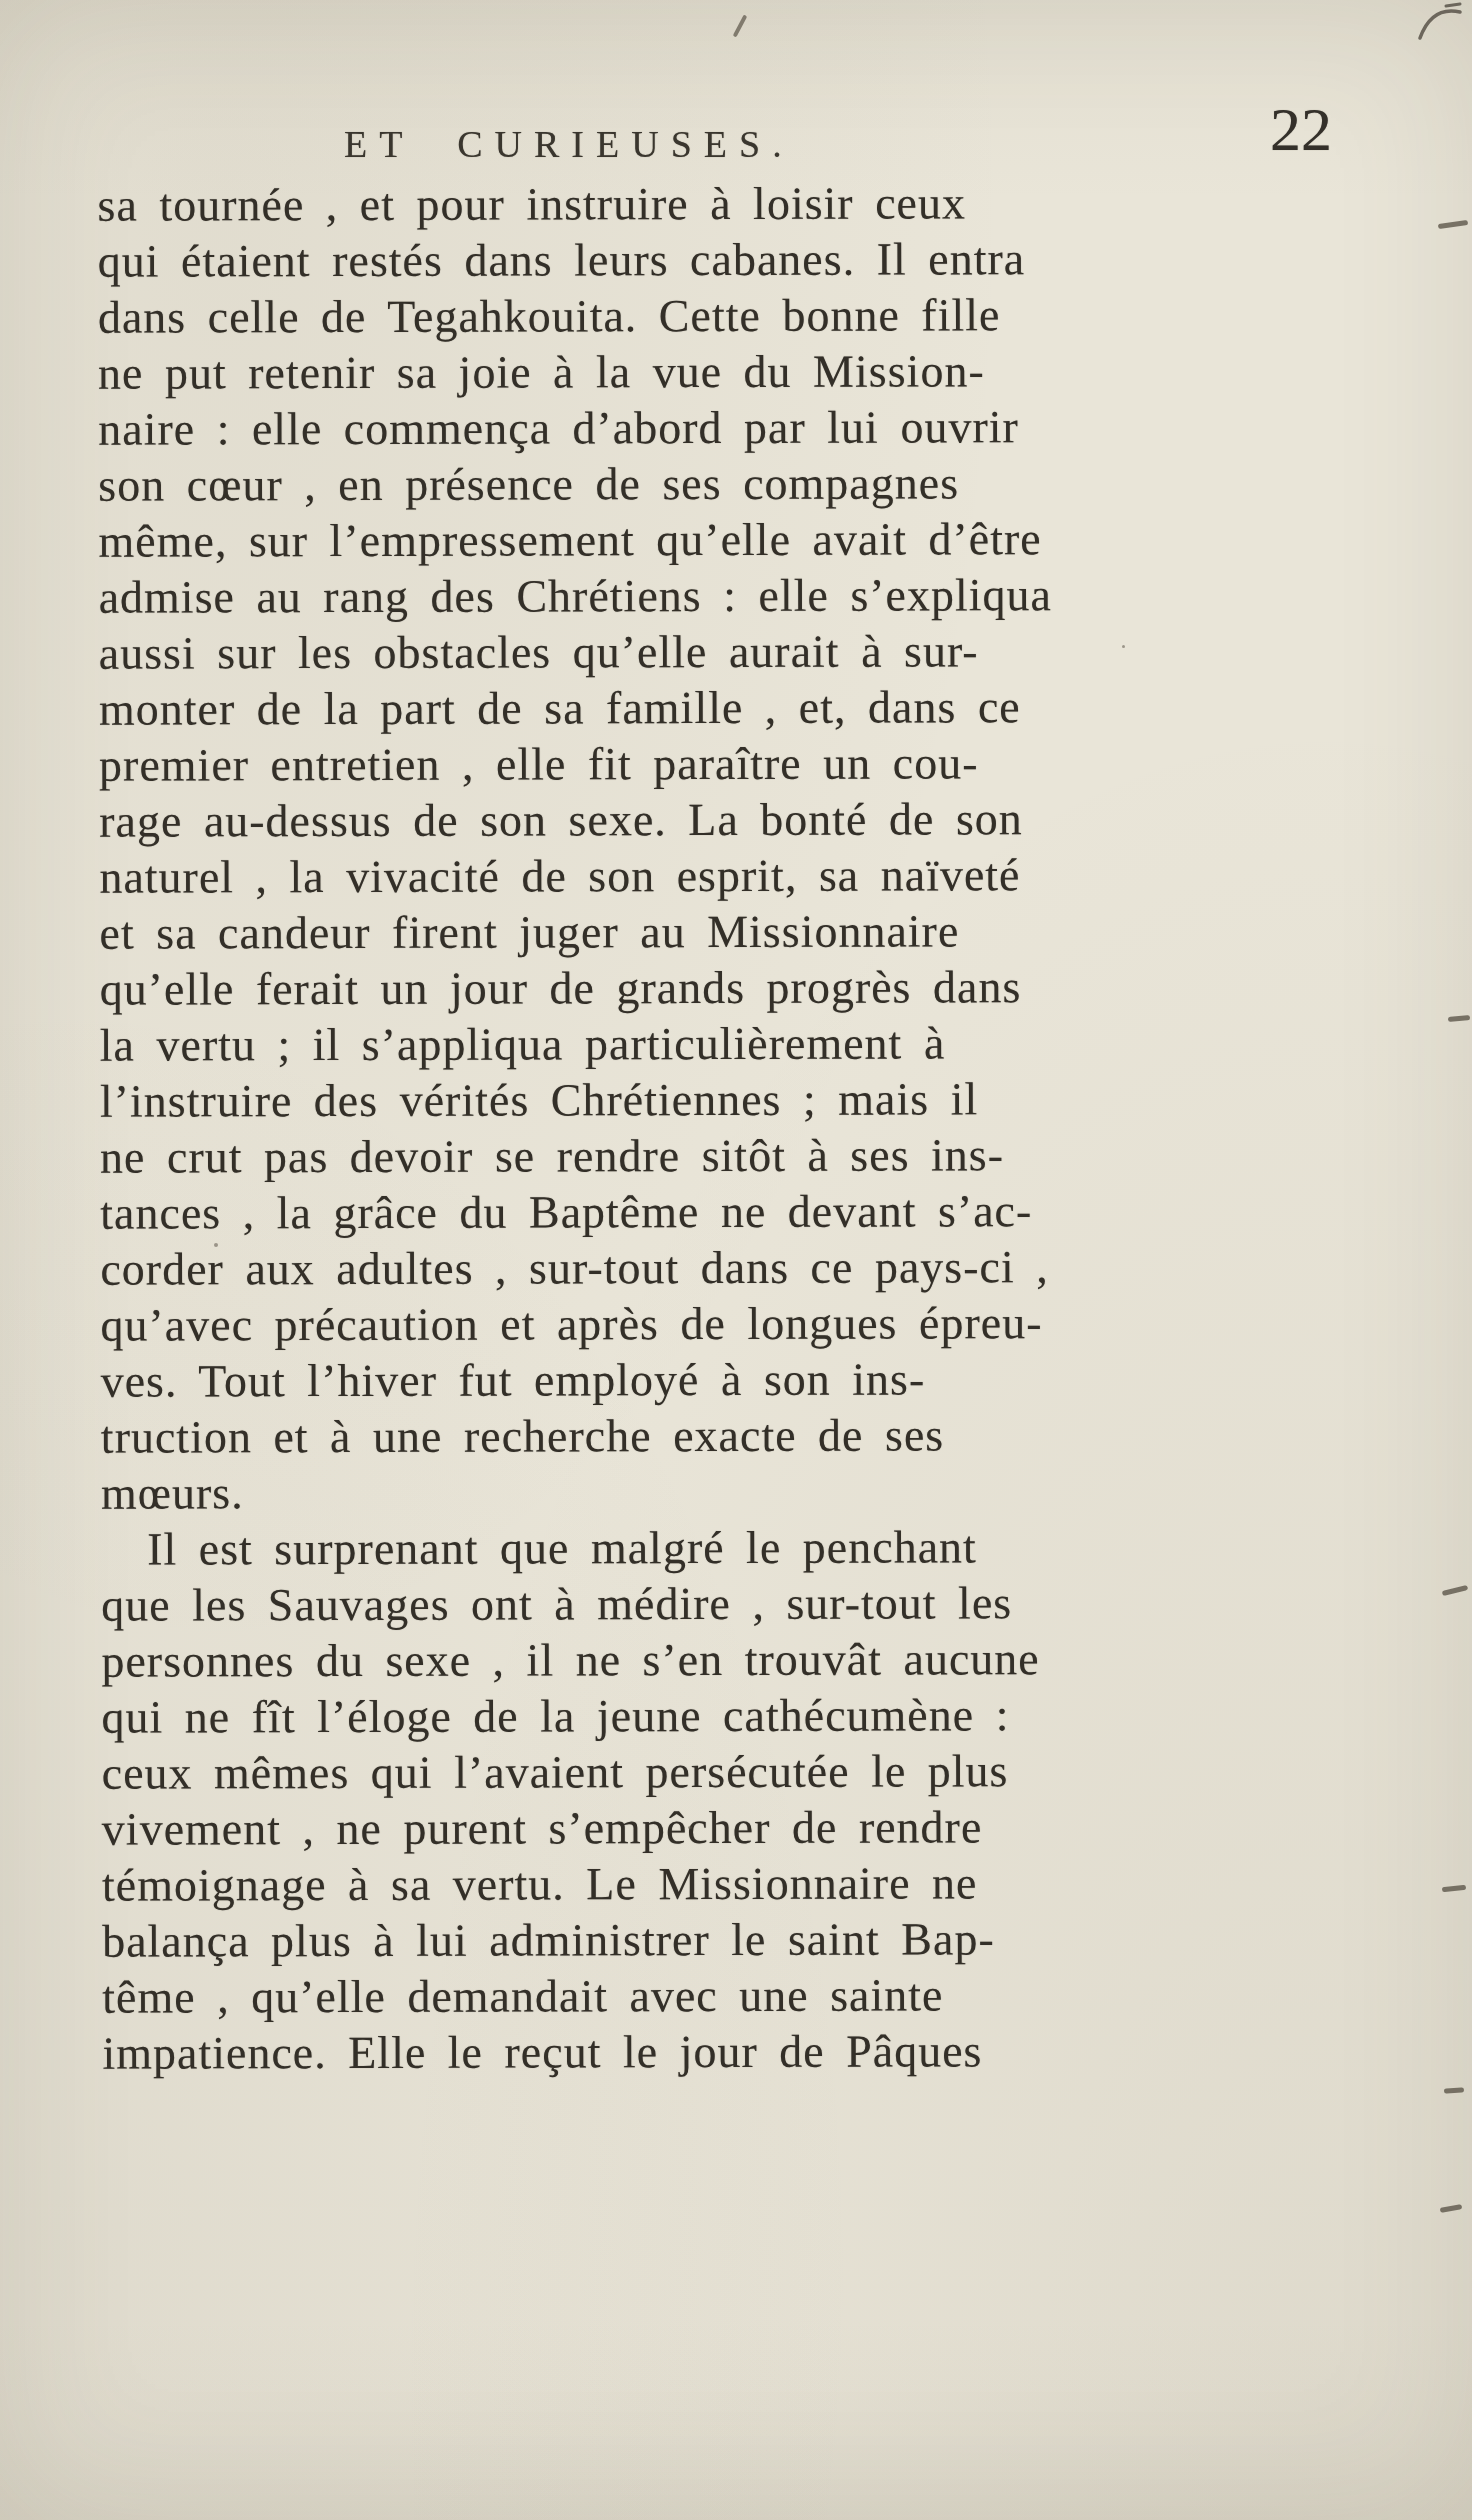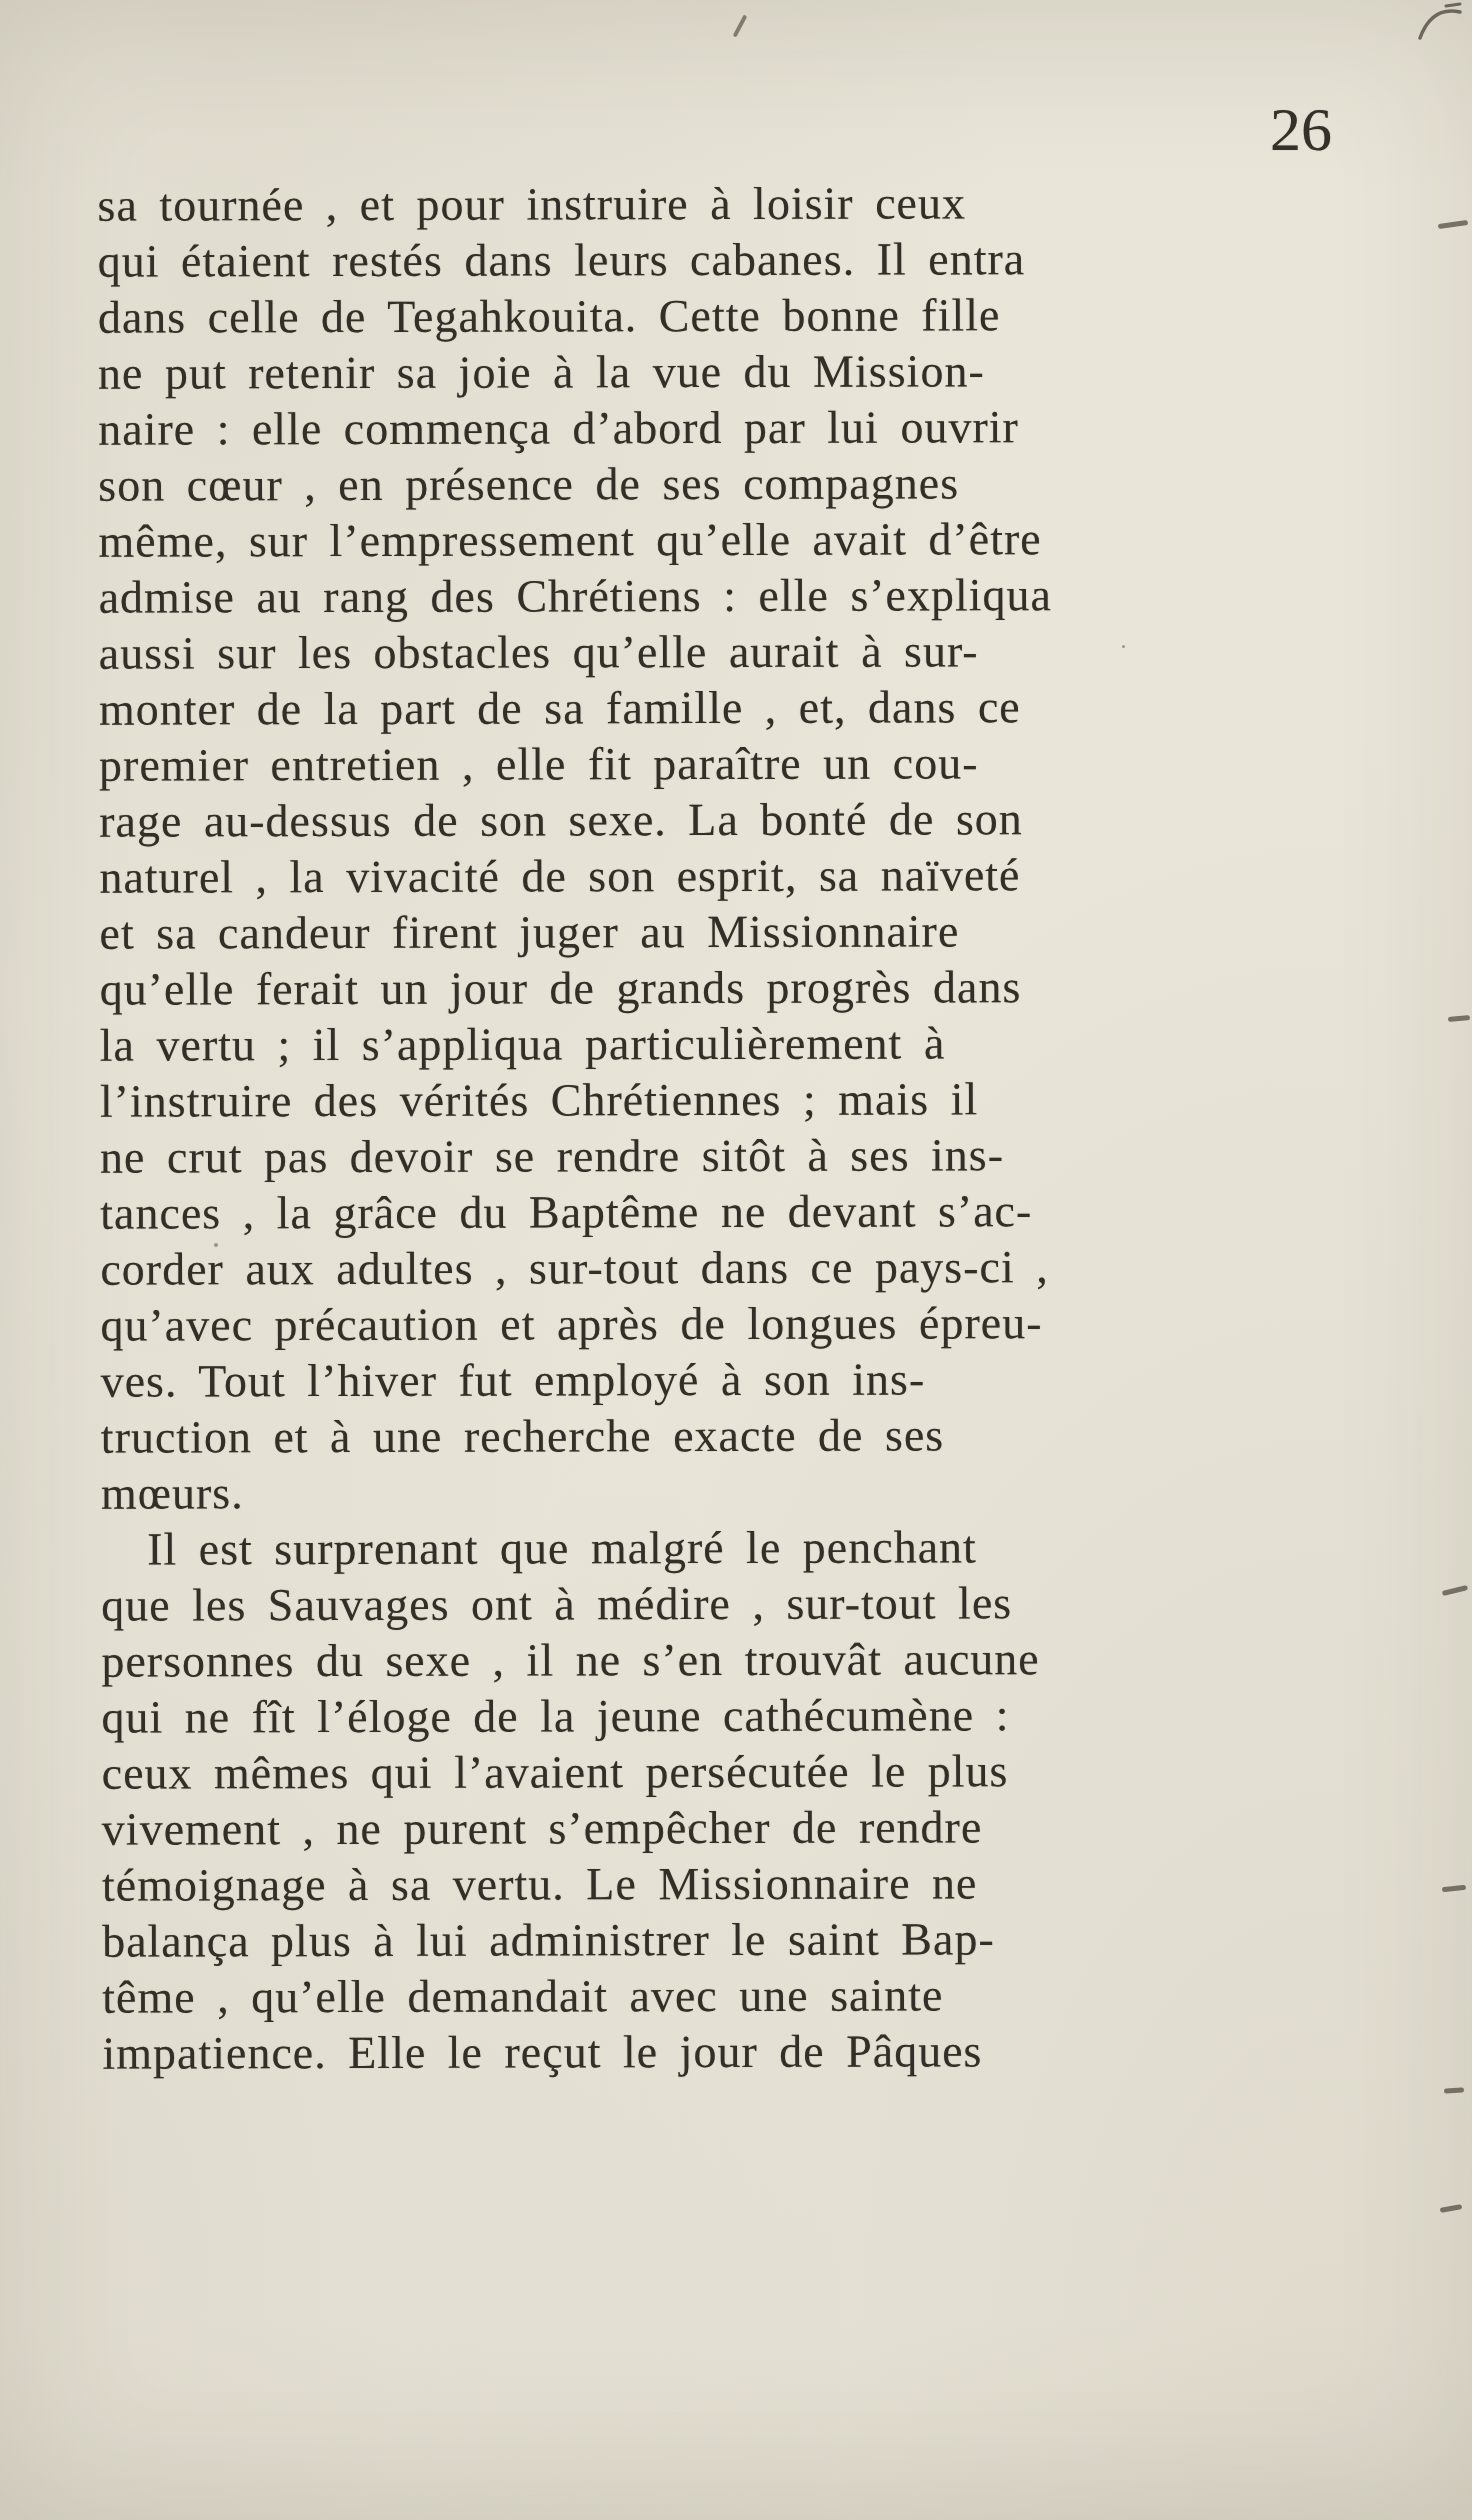--- a/index.html
+++ b/index.html
@@ -110,21 +110,22 @@
   .speck-1 { left: 214px; top: 1243px; width: 4px; height: 4px; }
   .speck-2 { left: 1122px; top: 645px; width: 3px; height: 3px; }
   .speck-3 { left: 688px; top: 1826px; width: 4px; height: 3px; }
 </style>
 </head>
 <body>
 
 <div class="page">
 
   <div class="header">
-    <span class="page-number">26</span>
+    <span class="running-title">ET CURIEUSES.</span>
+    <span class="page-number">22</span>
   </div>
 
   <div class="body-text">
     <p class="para">sa tournée , et pour instruire à loisir ceux
 qui étaient restés dans leurs cabanes. Il entra
 dans celle de Tegahkouita. Cette bonne fille
 ne put retenir sa joie à la vue du Mission-
 naire : elle commença d’abord par lui ouvrir
 son cœur , en présence de ses compagnes
 même, sur l’empressement qu’elle avait d’être

